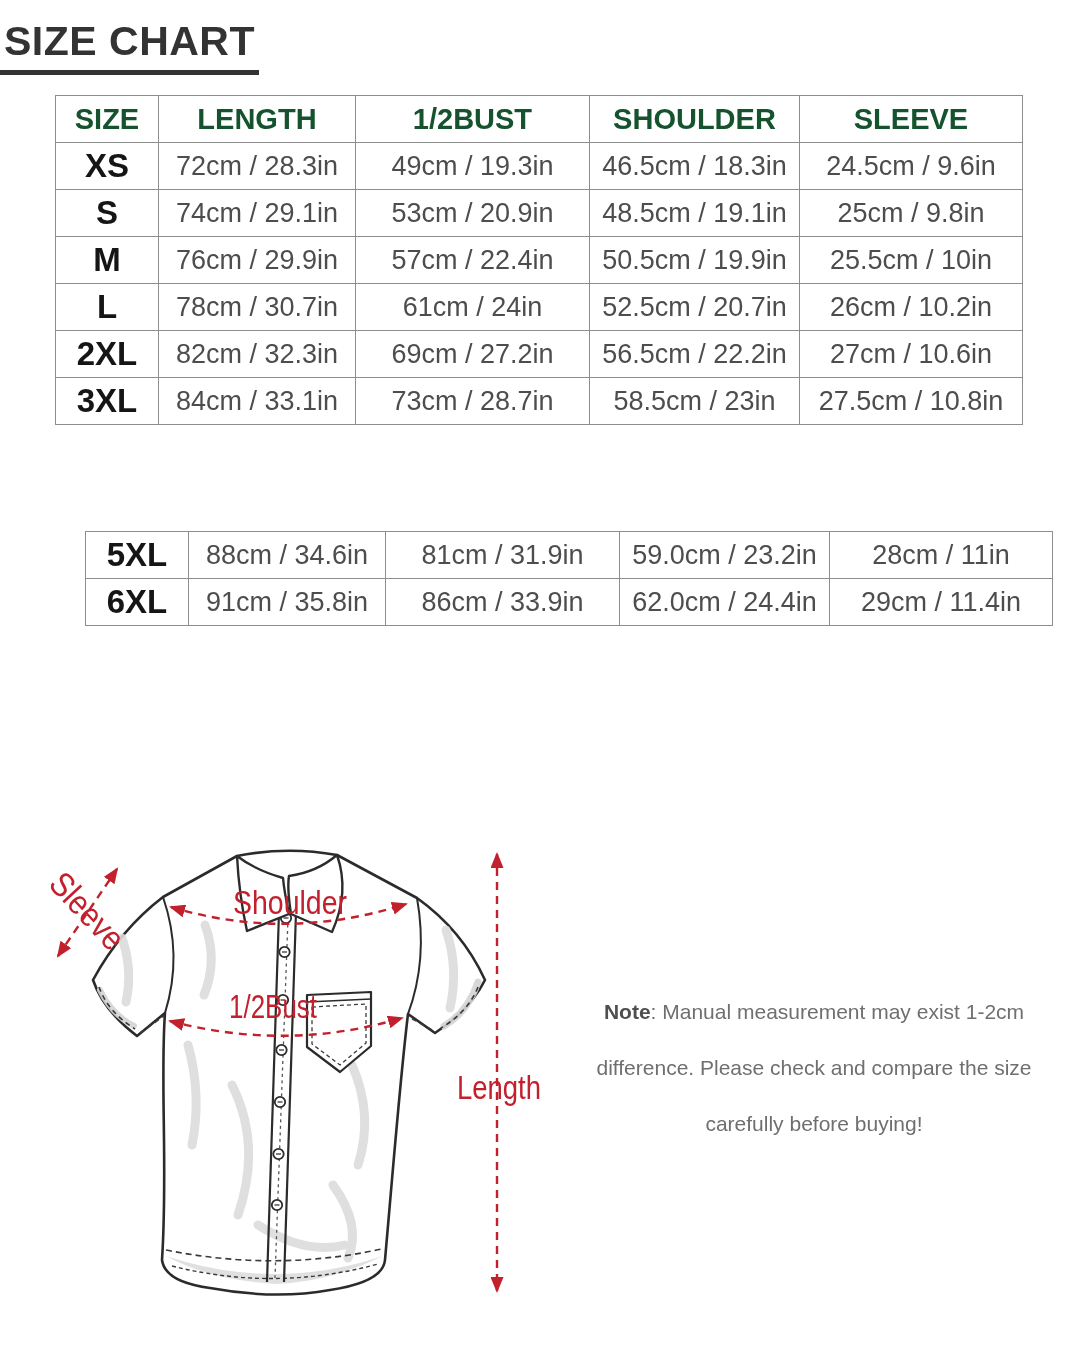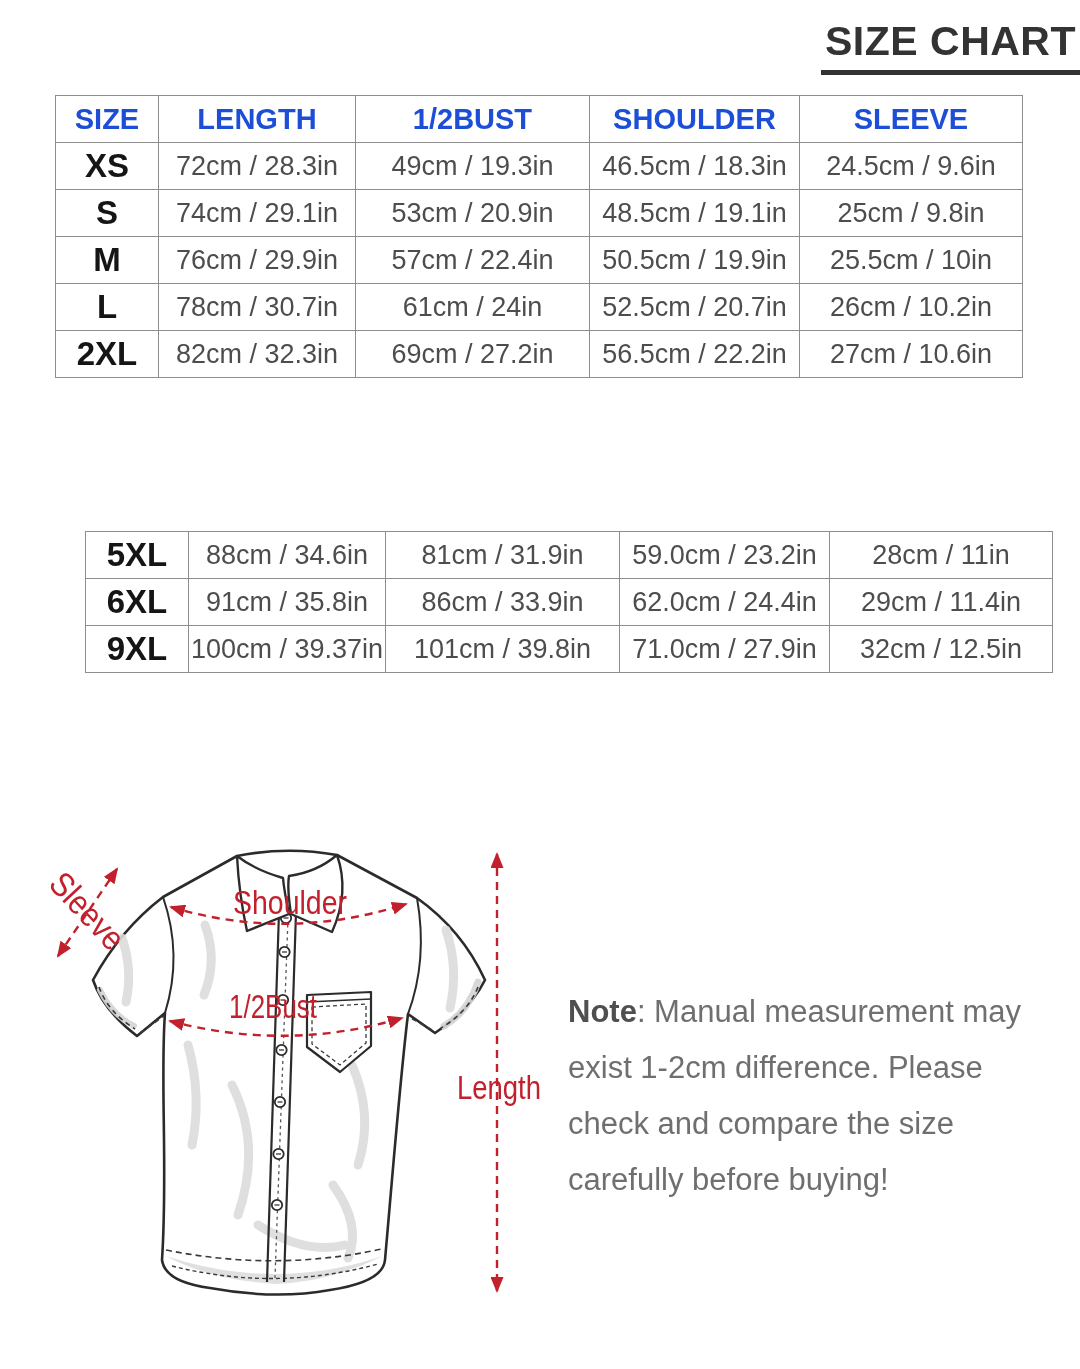--- a/index.html
+++ b/index.html
@@ -1,43 +1,43 @@
 <!DOCTYPE html>
 <html><head>
 <meta charset="utf-8">
 <style>
   html,body{margin:0;padding:0;background:#fff;}
   body{width:1080px;height:1369px;position:relative;overflow:hidden;
        font-family:"Liberation Sans","DejaVu Sans",sans-serif;}
   .canvas{position:absolute;left:0;top:0;width:1080px;height:1369px;background:#fff;}
 
   
-  .title{position:absolute;top:18px;left:0;width:1080px;text-align:right;}
+  .title{position:absolute;top:18px;left:0;width:1080px;text-align:left;}
   .title span{display:inline-block;font-size:41px;font-weight:bold;color:#333;
               letter-spacing:.5px;border-bottom:5px solid #333;padding:0 4px 5px;}
 
   
   table.size{position:absolute;left:55px;width:968px;border-collapse:collapse;
              table-layout:fixed;background:#fff;}
   #table-upper{top:95px;}
   #table-lower{top:531px;margin-left:30px;}
   table.size th,table.size td{border:1px solid #8d8d8d;text-align:center;
              vertical-align:middle;height:46px;padding:0;white-space:nowrap;overflow:hidden;}
-  table.size th{font-size:29px;font-weight:bold;color:#1d4ed8;}
+  table.size th{font-size:29px;font-weight:bold;color:#14532d;}
   table.size td{font-size:27px;color:#4d4d4d;}
   table.size td.size-col{font-size:33px;font-weight:bold;color:#151515;}
   col.c1{width:10.65%}col.c2{width:20.37%}col.c3{width:24.20%}col.c4{width:21.72%}col.c5{width:23.06%}
 
   
   .diagram{position:absolute;left:0;top:830px;width:560px;height:539px;}
   .red-label{fill:#c2202c;font-family:"Liberation Sans",sans-serif;font-size:34px;}
 
   
   .note{position:absolute;left:568px;top:984px;width:492px;
-        font-size:31px;line-height:56px;color:#6f6f6f;}
+        font-size:21px;line-height:56px;color:#6f6f6f;text-align:center;}
   .note b{color:#4f4f4f;font-weight:bold;}
 </style>
 </head>
 <body>
 
 <div class="canvas">
 
   <div class="title">
     <span>SIZE CHART</span>
   </div>
@@ -86,20 +86,27 @@
       <td>52.5cm / 20.7in</td>
       <td>26cm / 10.2in</td>
     </tr>
     <tr>
       <td class="size-col">2XL</td>
       <td>82cm / 32.3in</td>
       <td>69cm / 27.2in</td>
       <td>56.5cm / 22.2in</td>
       <td>27cm / 10.6in</td>
     </tr>
+    <tr>
+      <td class="size-col">3XL</td>
+      <td>84cm / 33.1in</td>
+      <td>73cm / 28.7in</td>
+      <td>58.5cm / 23in</td>
+      <td>27.5cm / 10.8in</td>
+    </tr>
   </tbody>
     </table>
 
   <table class="size" id="table-lower">
     <colgroup>
         <col class="c1">
         <col class="c2">
         <col class="c3">
         <col class="c4">
         <col class="c5">
@@ -112,27 +119,20 @@
       <td>59.0cm / 23.2in</td>
       <td>28cm / 11in</td>
     </tr>
     <tr>
       <td class="size-col">6XL</td>
       <td>91cm / 35.8in</td>
       <td>86cm / 33.9in</td>
       <td>62.0cm / 24.4in</td>
       <td>29cm / 11.4in</td>
     </tr>
-    <tr>
-      <td class="size-col">9XL</td>
-      <td>100cm / 39.37in</td>
-      <td>101cm / 39.8in</td>
-      <td>71.0cm / 27.9in</td>
-      <td>32cm / 12.5in</td>
-    </tr>
   </tbody>
     </table>
 
   <svg class="diagram" viewBox="0 0 560 539">
     <defs>
       <marker id="ah-end" markerUnits="userSpaceOnUse" markerWidth="16" markerHeight="13" refX="14" refY="6.5" orient="auto">
         <path d="M0,0 L16,6.5 L0,13 Z" fill="#c2202c"></path>
       </marker>
       <marker id="ah-start" markerUnits="userSpaceOnUse" markerWidth="16" markerHeight="13" refX="2" refY="6.5" orient="auto">
         <path d="M16,0 L0,6.5 L16,13 Z" fill="#c2202c"></path>

